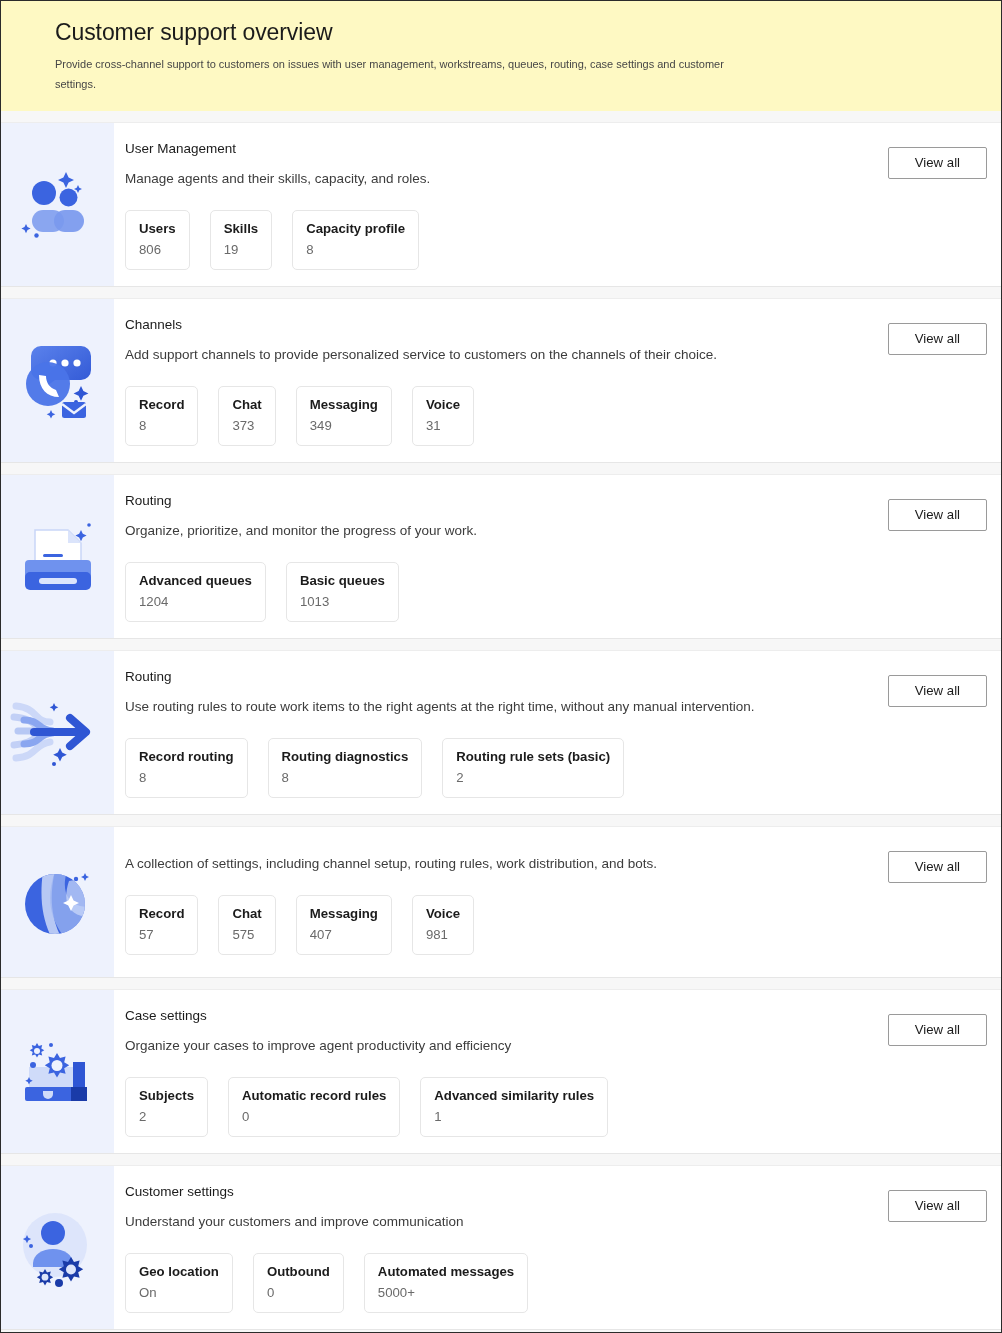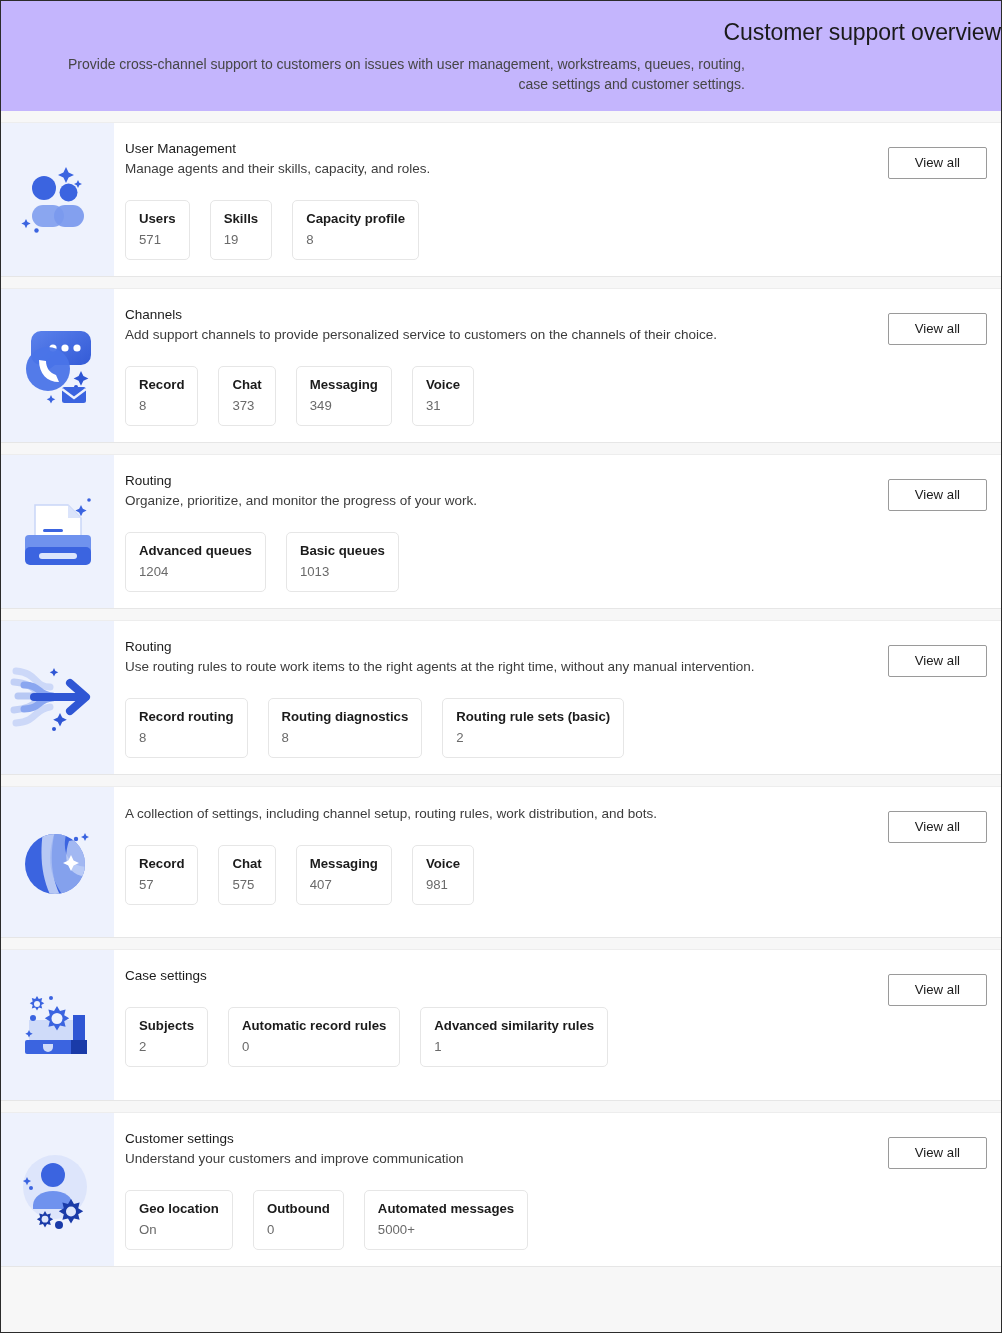--- a/index.html
+++ b/index.html
@@ -13,35 +13,34 @@
   .page {
     width: 1002px;
     height: 1333px;
     border: 1px solid #2b2b2b;
     background: #f7f7f7;
     overflow: hidden;
     position: relative;
   }
   
   .header {
-    background: #c4b5fd;
+    background: #fef9c3;
     padding: 14px 0 18px 54px;
     height: 110px;
-    text-align: right;
   }
   .page-title {
     font-size: 23px;
     font-weight: 400;
     color: #1b1b1b;
     letter-spacing: -0.1px;
     line-height: 34px;
     margin-bottom: 6px;
   }
   .page-subtitle {
-    font-size: 14px;
+    font-size: 11px;
     color: #464646;
     line-height: 19.5px;
     max-width: 690px;
   }
   
   .card-list { display: block; }
   .card-wrap { padding: 0; }
   .gap { height: 11px; background: #f7f7f7; }
   .card {
     display: flex;
@@ -69,21 +68,21 @@
   .card-title {
     font-size: 13.5px;
     font-weight: normal;
     color: #1b1b1b;
     line-height: 19px;
   }
   .card-desc {
     font-size: 13.5px;
     color: #3c3c3c;
     line-height: 19px;
-    margin-top: 1px;
+    margin-top: 11px;
   }
   .stats {
     display: flex;
     gap: 20px;
     margin-top: 22px;
     flex-wrap: wrap;
   }
   .stat-tile {
     border: 1px solid #e6e6e6;
     border-radius: 5px;
@@ -147,21 +146,21 @@
     <rect x="17" y="48" width="32" height="22" rx="11" fill="#8aa6f0"></rect>
     <rect x="39" y="48" width="30" height="22" rx="11" fill="#7a99ee" opacity="0.92"></rect>
   </svg>
           </div>
           <div class="card-body">
             <div class="card-title">User Management</div>
             <div class="card-desc">Manage agents and their skills, capacity, and roles.</div>
             <div class="stats">
               <div class="stat-tile">
                 <div class="stat-label">Users</div>
-                <div class="stat-value">571</div>
+                <div class="stat-value">806</div>
               </div>
               <div class="stat-tile">
                 <div class="stat-label">Skills</div>
                 <div class="stat-value">19</div>
               </div>
               <div class="stat-tile">
                 <div class="stat-label">Capacity profile</div>
                 <div class="stat-value">8</div>
               </div>
             </div>
@@ -357,20 +356,21 @@
       <path d="M22 14 l1.8 3 3.4 -0.9 -0.9 3.4 3 1.8 -3 1.8 0.9 3.4 -3.4 -0.9 -1.8 3 -1.8 -3 -3.4 0.9 0.9 -3.4 -3 -1.8 3 -1.8 -0.9 -3.4 3.4 0.9z"></path>
       <circle cx="22" cy="22" r="3" fill="#eef2fd"></circle>
     </g>
     <circle cx="18" cy="36" r="3" fill="#3b64e0"></circle>
     <circle cx="36" cy="16" r="2" fill="#3b64e0"></circle>
     <path d="M14 48 l1.2 2.5 2.5 1.2 -2.5 1.2 -1.2 2.5 -1.2 -2.5 -2.5 -1.2 2.5 -1.2z" fill="#3b64e0"></path>
   </svg>
           </div>
           <div class="card-body">
             <div class="card-title">Case settings</div>
+            <div class="card-desc">Organize your cases to improve agent productivity and efficiency</div>
             <div class="stats">
               <div class="stat-tile">
                 <div class="stat-label">Subjects</div>
                 <div class="stat-value">2</div>
               </div>
               <div class="stat-tile">
                 <div class="stat-label">Automatic record rules</div>
                 <div class="stat-value">0</div>
               </div>
               <div class="stat-tile">

